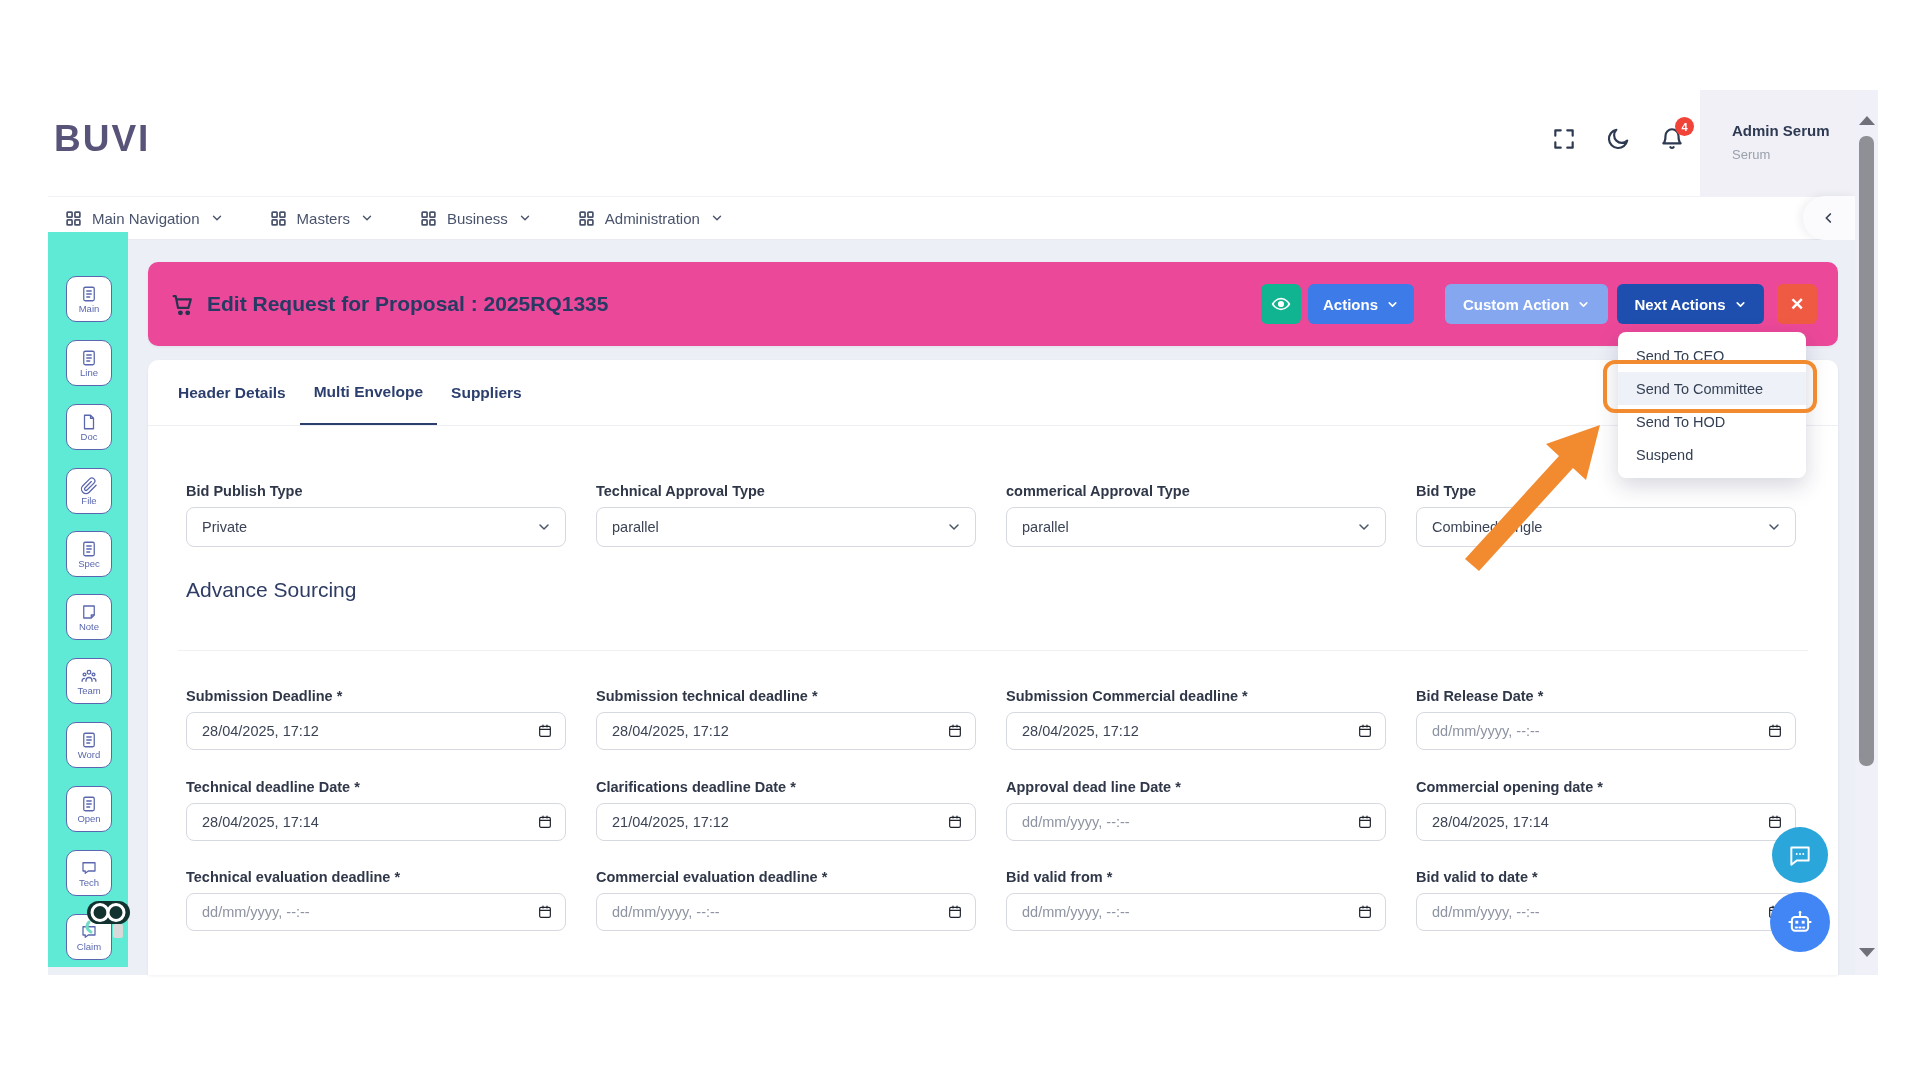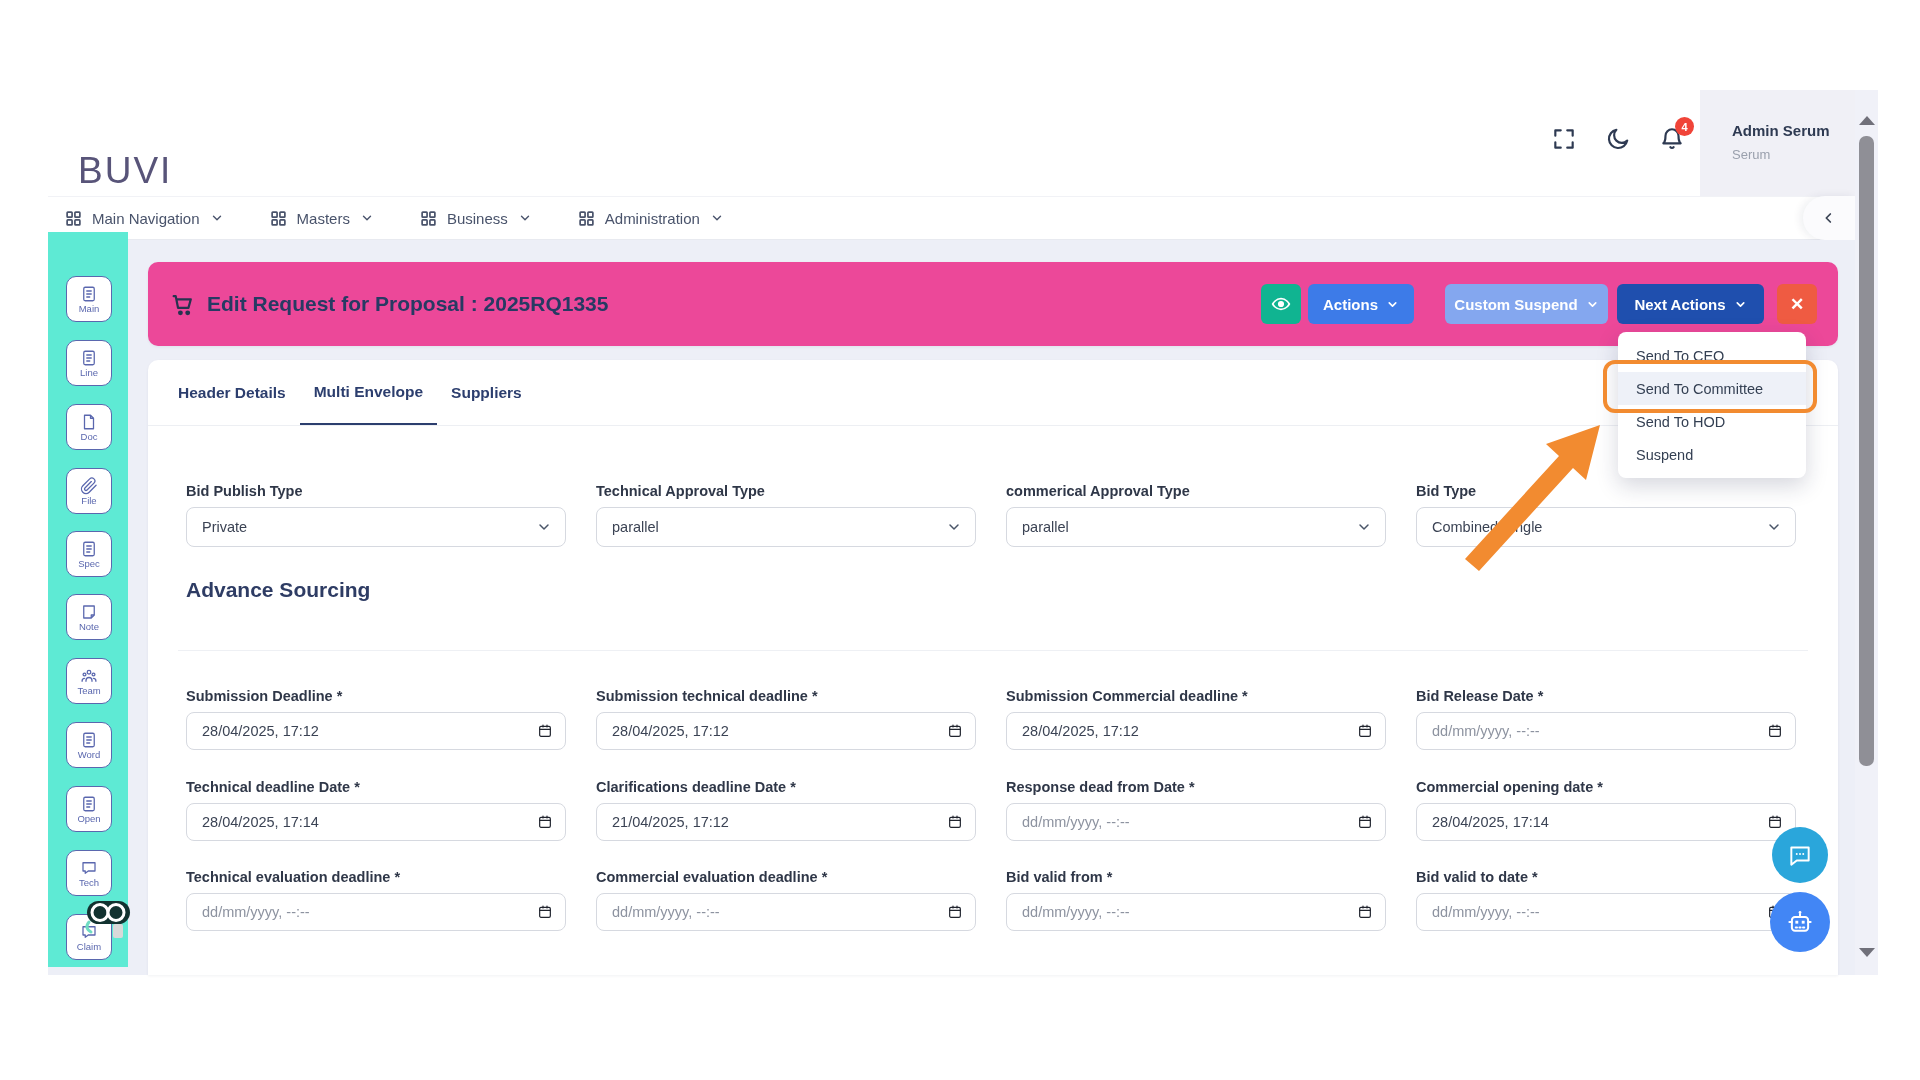--- a/index.html
+++ b/index.html
@@ -2,21 +2,21 @@
 <html><head>
 <meta charset="utf-8">
 <style>
   * { margin:0; padding:0; box-sizing:border-box; font-family:"Liberation Sans", sans-serif; }
   html,body { width:1920px; height:1080px; background:#ffffff; overflow:hidden; position:relative; }
   .abs { position:absolute; }
   svg { display:block; }
 
   
   .hdr { left:48px; top:90px; width:1807px; height:106px; background:#fff; }
-  .logo { position:absolute; left:30px; top:28px; font-size:37px; font-weight:400; letter-spacing:2px; color:#585479;margin-top:32px; }
+  .logo { position:absolute; left:6px; top:28px; font-size:37px; font-weight:700; letter-spacing:2px; color:#585479; }
   .hicons { position:absolute; right:170px; top:36px; display:flex; gap:28px; align-items:center; }
   .hic { width:26px; height:26px; color:#2e3a52; cursor:pointer; position:relative; }
   .badge { position:absolute; right:-9px; top:-9px; width:19px; height:19px; border-radius:50%;
            background:#f04438; color:#fff; font-size:11px; font-weight:700; display:flex; align-items:center; justify-content:center; }
   .userblk { position:absolute; right:0; top:0; width:155px; height:136px; background:#f0f0f6; cursor:pointer; }
   .uname { position:absolute; left:32px; top:32px; font-size:15px; font-weight:700; color:#2e3a52; }
   .urole { position:absolute; left:32px; top:57px; font-size:13px; color:#9aa0ad; }
 
   
   .navbar { left:48px; top:196px; width:1807px; height:44px; background:#fff;
@@ -53,21 +53,21 @@
   .tab.active { border-bottom:2.5px solid #2c3e6e; }
   .fg { position:absolute; width:380px; }
   .flabel { font-size:14.5px; font-weight:600; color:#2f3748; margin-bottom:8px;margin-top:20px; }
   .selectbox, .dinput { position:relative; width:380px; height:40px; border:1px solid #d6d9e0; border-radius:8px;
                         background:#fff; display:flex; align-items:center; padding:0 40px 0 15px; cursor:pointer; }
   .dinput { height:38px; }
   .sval, .dval { font-size:14.5px; color:#3b4354; white-space:nowrap; }
   .empty .dval { color:#8d93a0; }
   .chev-r { position:absolute; right:13px; top:50%; transform:translateY(-50%); color:#4a5568; }
   .cal-r  { position:absolute; right:12px; top:50%; transform:translateY(-50%); color:#20242e; }
-  .sect-title { position:absolute; left:38px; top:218px; font-size:21px; font-weight:700; color:#2e3c64; }
+  .sect-title { position:absolute; left:38px; top:218px; font-size:21px; font-weight:400; color:#2e3c64; }
   .divider { position:absolute; left:30px; top:290px; width:1630px; height:1px; background:#eef0f4; }
 
   
   .menu { left:1618px; top:332px; width:188px; background:#fff; border-radius:8px; padding:7px 0;
           box-shadow:0 8px 22px rgba(25,35,70,.18); z-index:50; }
   .mitem { height:33px; display:flex; align-items:center; padding-left:18px; font-size:14.5px; font-weight:500; color:#333f52; cursor:pointer; }
   .mitem.hl { background:#eef1f8; }
   .annot { left:1603px; top:360px; width:214px; height:53px; border:4px solid #f28b30; border-radius:12px; z-index:60; pointer-events:none; }
   .arrow-svg { left:1440px; top:400px; z-index:55; pointer-events:none; }
   .cursor-gfx { left:82px; top:896px; z-index:70; pointer-events:none; }
@@ -279,21 +279,21 @@
         <circle cx="12" cy="12" r="2.7" fill="#fff"></circle>
       </svg>
   </div>
   <div class="btn btn-act">
     <span>Actions</span>
     <svg viewBox="0 0 24 24" width="13" height="13" fill="none" stroke="#fff" stroke-width="3" stroke-linecap="round" stroke-linejoin="round">
         <polyline points="6 9 12 15 18 9"></polyline>
       </svg>
   </div>
   <div class="btn btn-custom">
-    <span>Custom Suspend</span>
+    <span>Custom Action</span>
     <svg viewBox="0 0 24 24" width="13" height="13" fill="none" stroke="#fff" stroke-width="3" stroke-linecap="round" stroke-linejoin="round">
         <polyline points="6 9 12 15 18 9"></polyline>
       </svg>
   </div>
   <div class="btn btn-next">
     <span>Next Actions</span>
     <svg viewBox="0 0 24 24" width="13" height="13" fill="none" stroke="#fff" stroke-width="3" stroke-linecap="round" stroke-linejoin="round">
         <polyline points="6 9 12 15 18 9"></polyline>
       </svg>
   </div>
@@ -416,21 +416,21 @@
       <span class="dval">21/04/2025, 17:12</span>
       <svg class="cal-r" viewBox="0 0 24 24" width="16" height="16" fill="none" stroke="currentColor" stroke-width="1.8" stroke-linecap="round">
           <rect x="4" y="5" width="16" height="15" rx="2"></rect>
           <line x1="4" y1="9.5" x2="20" y2="9.5"></line>
           <line x1="9" y1="3" x2="9" y2="6"></line>
           <line x1="15" y1="3" x2="15" y2="6"></line>
         </svg>
     </div>
   </div>
   <div class="fg" style="left:858px; top:399px">
-    <div class="flabel">Response dead from Date *</div>
+    <div class="flabel">Approval dead line Date *</div>
     <div class="dinput empty">
       <span class="dval">dd/mm/yyyy, --:--</span>
       <svg class="cal-r" viewBox="0 0 24 24" width="16" height="16" fill="none" stroke="currentColor" stroke-width="1.8" stroke-linecap="round">
           <rect x="4" y="5" width="16" height="15" rx="2"></rect>
           <line x1="4" y1="9.5" x2="20" y2="9.5"></line>
           <line x1="9" y1="3" x2="9" y2="6"></line>
           <line x1="15" y1="3" x2="15" y2="6"></line>
         </svg>
     </div>
   </div>

